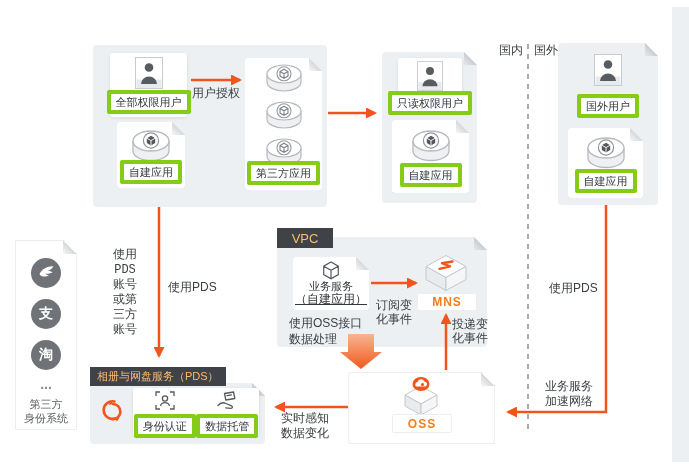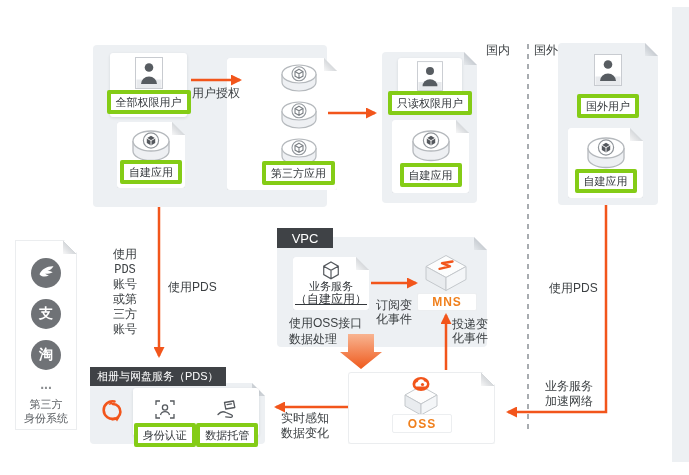--- a/index.html
+++ b/index.html
@@ -9,21 +9,21 @@
   .card{position:absolute;background:#fff;border-radius:3px;box-shadow:0 1px 3px rgba(40,50,60,.12);
         display:flex;flex-direction:column;align-items:center;z-index:2;}
   .bare{position:absolute;display:flex;flex-direction:column;align-items:center;z-index:2;}
   .wb{border:1px solid #ebedef;box-shadow:0 2px 5px rgba(40,50,60,.07);background:#fff;}
   .fold{clip-path:polygon(0 0,calc(100% - 13px) 0,100% 13px,100% 100%,0 100%);}
   .fold::after{content:"";position:absolute;top:0;right:0;width:13px;height:13px;
         background:linear-gradient(225deg,transparent 49%,rgba(90,100,112,.25) 50%,rgba(90,100,112,.05) 100%);
         pointer-events:none;}
   .chip{background:#fff;border:4px solid #84cc16;border-radius:2px;padding:0 5px;font-size:11px;
         line-height:16px;white-space:nowrap;color:#33373b;z-index:2;}
-  .tab{position:absolute;background:#3f4246;color:#ffffff;display:flex;align-items:center;
+  .tab{position:absolute;background:#3f4246;color:#fdba74;display:flex;align-items:center;
        justify-content:center;z-index:4;}
   .txt{position:absolute;font-size:12px;line-height:15px;color:#3c4043;white-space:pre-line;z-index:2;}
   .center{text-align:center;font-family:Liberation Mono, monospace;}
   .strip{position:absolute;background:#fff;border:1px solid #eceef0;border-radius:2px;display:flex;
          align-items:center;justify-content:center;font-size:12px;font-weight:bold;color:#f0801d;
          letter-spacing:1px;z-index:2;}
   svg.overlay{position:absolute;left:0;top:0;z-index:3;pointer-events:none;}
   .circ{width:30px;height:30px;border-radius:50%;background:#6f7276;color:#fff;display:flex;
         align-items:center;justify-content:center;font-size:14px;font-weight:bold;}
   .icon{flex:0 0 auto;}
@@ -71,21 +71,21 @@
     <span class="chip" style="position:absolute;bottom:3px;">全部权限用户</span>
   </div>
 
   <div class="card fold" style="left:117px;top:122px;width:68px;height:66px;">
     <svg class="icon" width="46" height="42" viewBox="0 0 46 42" style="margin-top:3px;">
         <use href="#sym-cyl"></use>
       </svg>
     <span class="chip" style="position:absolute;bottom:4px;">自建应用</span>
   </div>
 
-  <div class="card fold" style="left:227px;top:58px;width:77px;height:132px;padding-left:33px;">
+  <div class="card fold" style="left:245px;top:58px;width:77px;height:132px;">
     <svg class="icon" width="42" height="36" viewBox="0 0 42 36" style="margin-top:3px;">
         <use href="#sym-cyl3"></use>
       </svg>
     <svg class="icon" width="42" height="36" viewBox="0 0 42 36" style="margin-top:1px;">
         <use href="#sym-cyl3"></use>
       </svg>
     <svg class="icon" width="42" height="36" viewBox="0 0 42 36" style="margin-top:1px;">
         <use href="#sym-cyl3"></use>
       </svg>
     <span class="chip" style="position:absolute;bottom:5px;">第三方应用</span>
@@ -100,21 +100,21 @@
     <span class="chip" style="position:absolute;bottom:-3px;">只读权限用户</span>
   </div>
 
   <div class="card fold" style="left:392px;top:120px;width:77px;height:73px;">
     <svg class="icon" width="46" height="42" viewBox="0 0 46 42" style="margin-top:5px;">
         <use href="#sym-cyl"></use>
       </svg>
     <span class="chip" style="position:absolute;bottom:6px;">自建应用</span>
   </div>
 
-  <div class="txt" style="left:486px;top:43px;">国内</div>
+  <div class="txt" style="left:499px;top:43px;">国内</div>
   <div class="txt" style="left:534px;top:43px;">国外</div>
 
   <div class="gbox fold" style="left:558px;top:43px;width:100px;height:162px;"></div>
 
   <div class="bare" style="left:566px;top:54px;width:84px;">
     <svg class="icon" width="28" height="32" viewBox="0 0 28 32">
         <use href="#sym-photo"></use>
       </svg>
     <span class="chip" style="margin-top:8px;">国外用户</span>
   </div>
@@ -184,21 +184,21 @@
 
   <svg width="34" height="34" viewBox="0 0 34 34" style="position:absolute;left:96px;top:392px;z-index:2;">
     <g fill="none" stroke="#f2551b" stroke-width="2.6" stroke-linecap="round">
       <path d="M18.5,9.5 A8.8,8.8 0 1 0 19,26.5"></path>
       <path d="M16.5,27.3 A6.2,6.2 0 1 0 17,12"></path>
     </g>
     <path d="M19,26.5 l4.5,-1 -2.5,4 z" fill="#f2551b"></path>
     <path d="M17,12 l-4.5,1 2.5,-4 z" fill="#f2551b"></path>
   </svg>
 
-  <div class="card" style="left:133px;top:388px;width:126px;height:48px;flex-direction:row;justify-content:space-evenly;align-items:flex-start;padding-top:12px;box-sizing:border-box;">
+  <div class="card" style="left:133px;top:388px;width:126px;height:48px;flex-direction:row;justify-content:space-evenly;align-items:flex-start;padding-top:3px;box-sizing:border-box;">
     <div class="bare" style="position:static;align-items:center;">
       <svg class="icon" width="20" height="19" viewBox="0 0 20 19">
         <g fill="none" stroke="#55595e" stroke-width="1.3">
           <path d="M1,5 V1 H5 M15,1 H19 V5 M19,14 V18 H15 M5,18 H1 V14"></path>
           <circle cx="10" cy="7.5" r="2.6"></circle>
           <path d="M5.5,15 a4.6,4.2 0 0 1 9,0"></path>
         </g>
       </svg>
       <span class="chip" style="margin-top:4px;">身份认证</span>
     </div>

